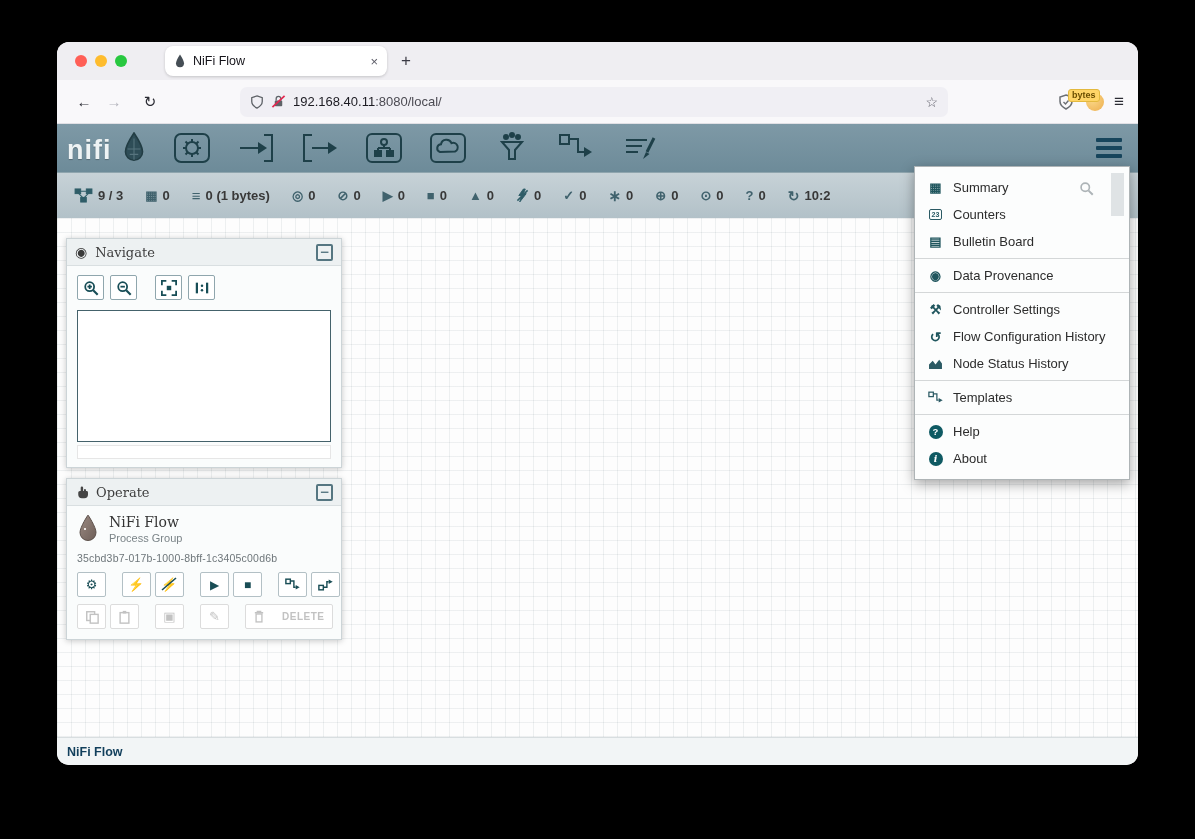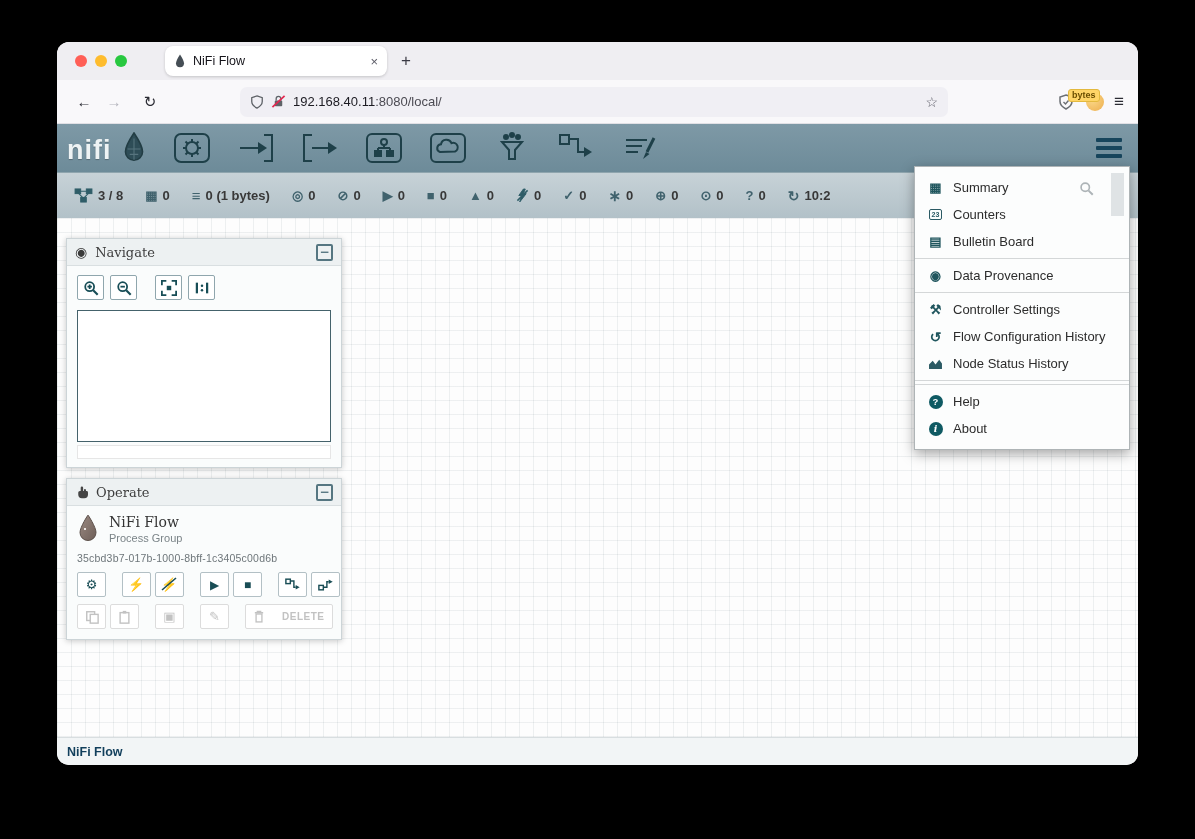--- a/index.html
+++ b/index.html
@@ -237,21 +237,21 @@
   </div>
 
   <div class="statusbar">
     <div class="sb-item">
       <svg class="sb-svg" width="19" height="15" viewBox="0 0 20 16">
         <rect x="1" y="1" width="6" height="5"></rect>
           <rect x="13" y="1" width="6" height="5"></rect>
           <rect x="7" y="10" width="6" height="5"></rect>
         <path d="M4 5 L10 11 M16 5 L10 11 M4 3.5 H16" stroke-width="1.2" fill="none"></path>
       </svg>
-      <span class="sb-val">3 / 8</span>
+      <span class="sb-val">9 / 3</span>
     </div>
     <div class="sb-item">
       <span class="sb-ico">▦</span>
       <span class="sb-val">0</span>
     </div>
     <div class="sb-item">
       <span class="sb-ico" style="font-size:15px">≡</span>
       <span class="sb-val">0 (1 bytes)</span>
     </div>
     <div class="sb-item">
@@ -465,20 +465,30 @@
     </div>
     <div class="menu-item">
       <span class="mi">
         <svg width="15" height="12" viewBox="0 0 16 13">
             <polygon points="1,12 1,7 5,3 8,7 12,2 15,6 15,12" stroke="none"></polygon>
           </svg>
       </span>
       <span>Node Status History</span>
     </div>
     <div class="menu-divider"></div>
+    <div class="menu-item">
+      <span class="mi">
+        <svg width="16" height="13" viewBox="0 0 18 14" fill="none">
+            <rect x="1" y="1" width="5" height="5" fill="none" stroke-width="1.4"></rect>
+            <path d="M6 3 H10 V10 H12" stroke-width="1.4" fill="none"></path>
+            <polygon points="12,7.5 16.5,10 12,12.5" stroke="none" fill="#2b5a64"></polygon>
+          </svg>
+      </span>
+      <span>Templates</span>
+    </div>
     <div class="menu-divider"></div>
     <div class="menu-item">
       <span class="mi">
           <span class="circle-ico">?</span>
         </span>
       <span>Help</span>
     </div>
     <div class="menu-item">
       <span class="mi">
           <span class="circle-ico" style="font-style:italic;font-family:'DejaVu Serif',serif">i</span>

